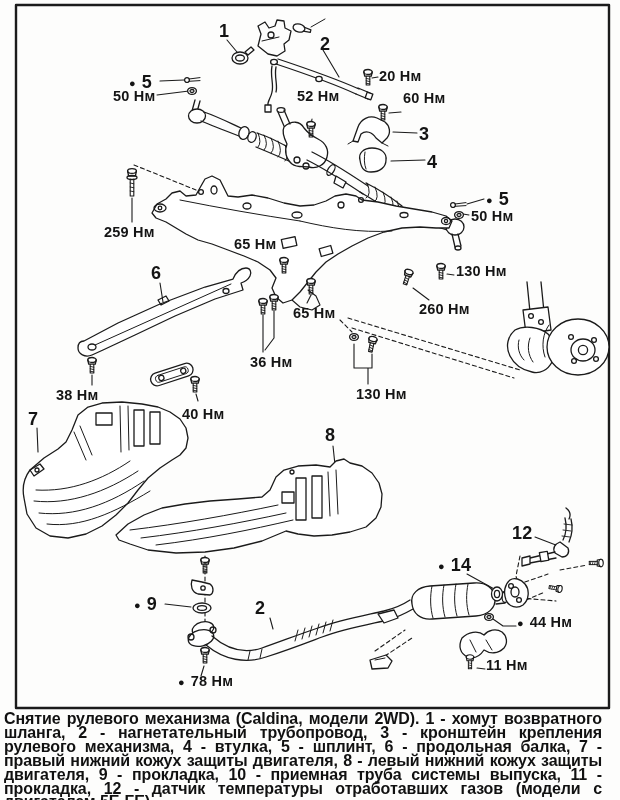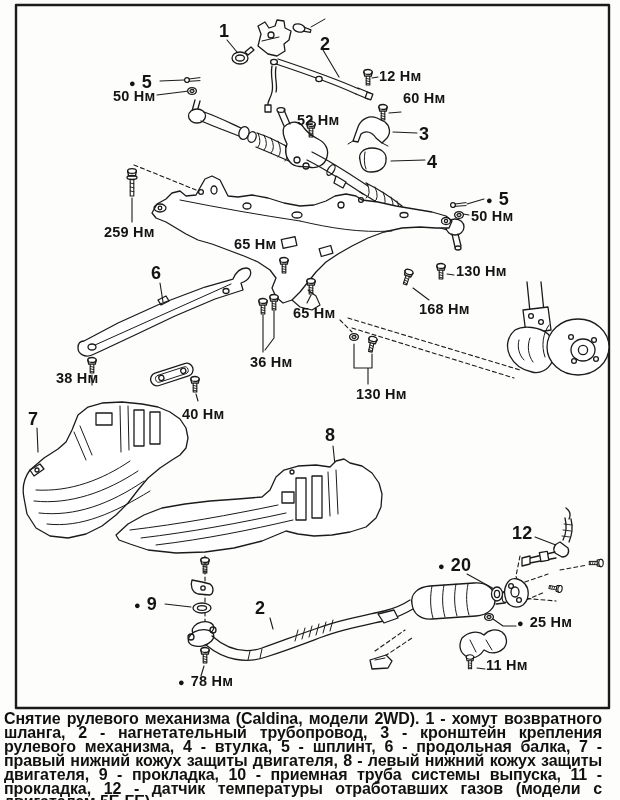--- a/index.html
+++ b/index.html
@@ -385,70 +385,70 @@
       </div>
       <div class="callout part-num" style="left: 134px; top: 594px;">
         <span class="dot">●</span>
         <span>9</span>
       </div>
       <div class="callout part-num" style="left: 255px; top: 598px;">
         <span>2</span>
       </div>
       <div class="callout part-num" style="left: 438px; top: 555px;">
         <span class="dot">●</span>
-        <span>20</span>
+        <span>14</span>
       </div>
       <div class="callout part-num" style="left: 512px; top: 523px; justify-content: center;">
         <span>12</span>
       </div>
       <div class="callout torque" style="left: 113px; top: 88px;">
         <span>50 Нм</span>
       </div>
       <div class="callout torque" style="left: 379px; top: 68px;">
-        <span>12 Нм</span>
-      </div>
-      <div class="callout torque" style="left: 297px; top: 112px; justify-content: flex-end;">
+        <span>20 Нм</span>
+      </div>
+      <div class="callout torque" style="left: 297px; top: 88px; justify-content: flex-end;">
         <span>52 Нм</span>
       </div>
       <div class="callout torque" style="left: 403px; top: 90px;">
         <span>60 Нм</span>
       </div>
       <div class="callout torque" style="left: 471px; top: 208px;">
         <span>50 Нм</span>
       </div>
       <div class="callout torque" style="left: 104px; top: 224px;">
         <span>259 Нм</span>
       </div>
       <div class="callout torque" style="left: 234px; top: 236px;">
         <span>65 Нм</span>
       </div>
       <div class="callout torque" style="left: 456px; top: 263px;">
         <span>130 Нм</span>
       </div>
       <div class="callout torque" style="left: 419px; top: 301px;">
-        <span>168 Нм</span>
+        <span>260 Нм</span>
       </div>
       <div class="callout torque" style="left: 293px; top: 305px;">
         <span>65 Нм</span>
       </div>
       <div class="callout torque" style="left: 250px; top: 354px;">
         <span>36 Нм</span>
       </div>
-      <div class="callout torque" style="left: 56px; top: 370px;">
+      <div class="callout torque" style="left: 56px; top: 387px;">
         <span>38 Нм</span>
       </div>
       <div class="callout torque" style="left: 356px; top: 386px;">
         <span>130 Нм</span>
       </div>
       <div class="callout torque" style="left: 182px; top: 398px; margin-top: 8px;">
         <span>40 Нм</span>
       </div>
       <div class="callout torque" style="left: 517px; top: 614px;">
         <span class="dot">●</span>
-        <span>25 Нм</span>
+        <span>44 Нм</span>
       </div>
       <div class="callout torque" style="left: 178px; top: 673px;">
         <span class="dot">●</span>
         <span>78 Нм</span>
       </div>
       <div class="callout torque" style="left: 486px; top: 657px; text-align: right;">
         <span>11 Нм</span>
       </div>
     </div>
 </div>

